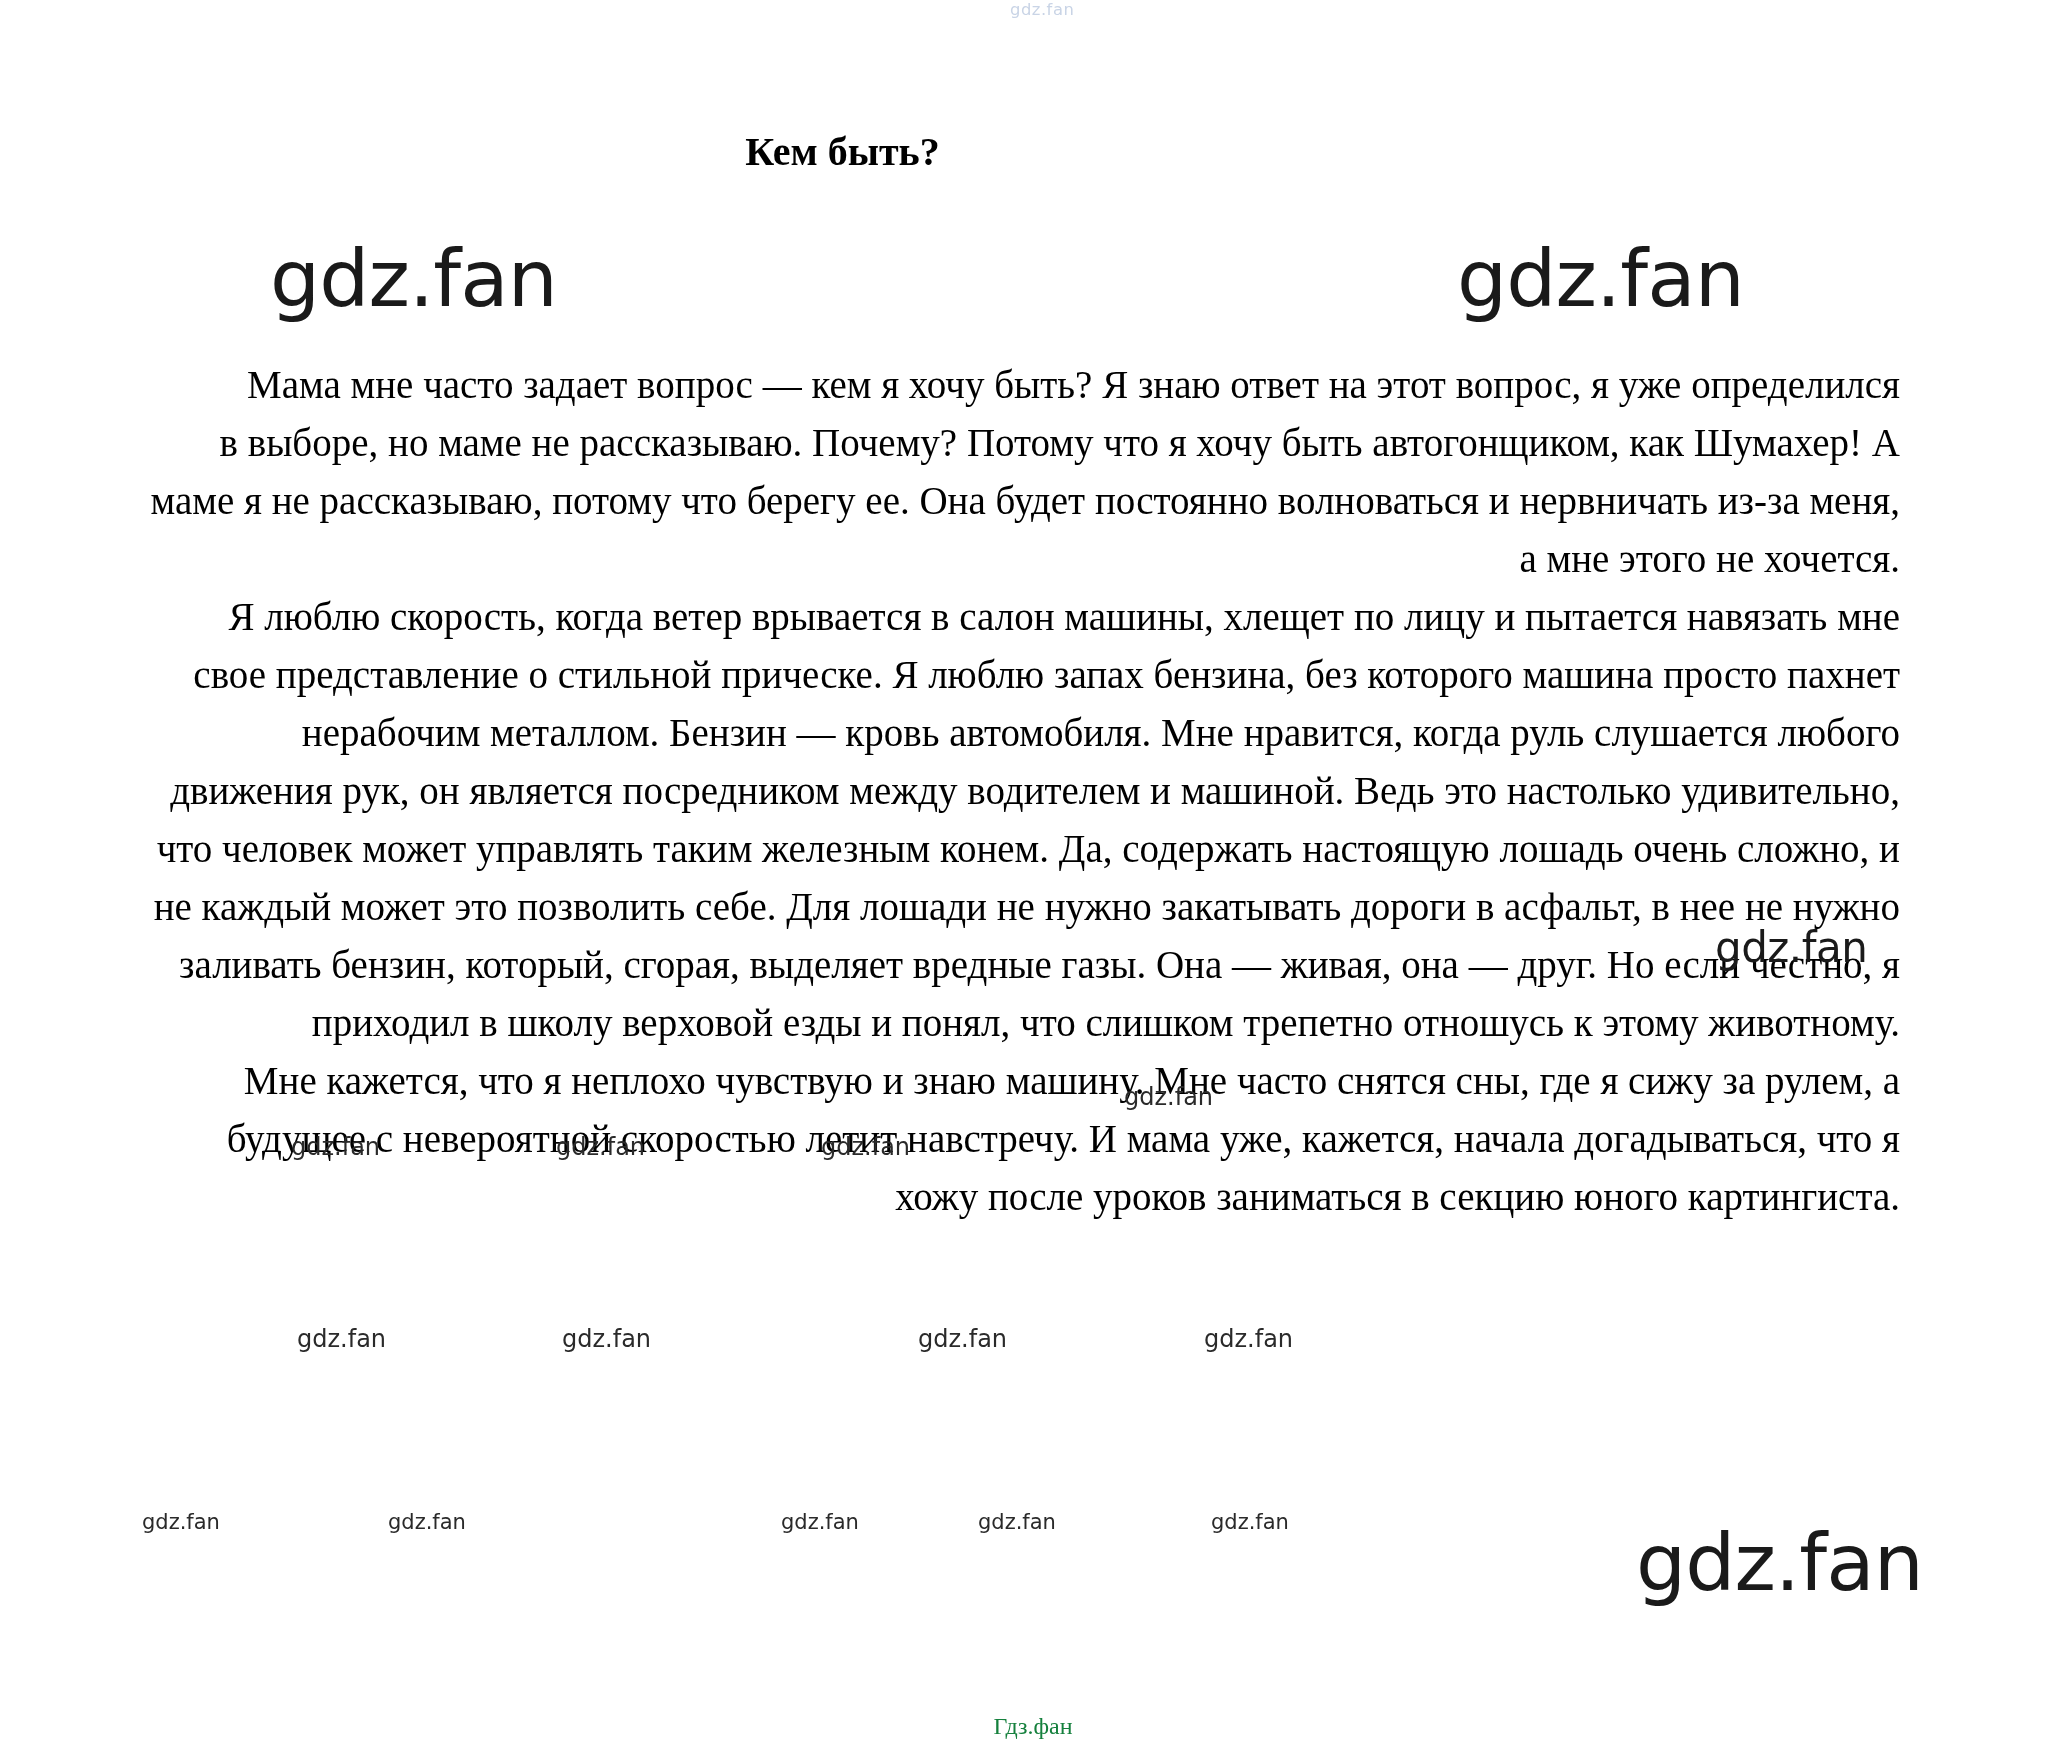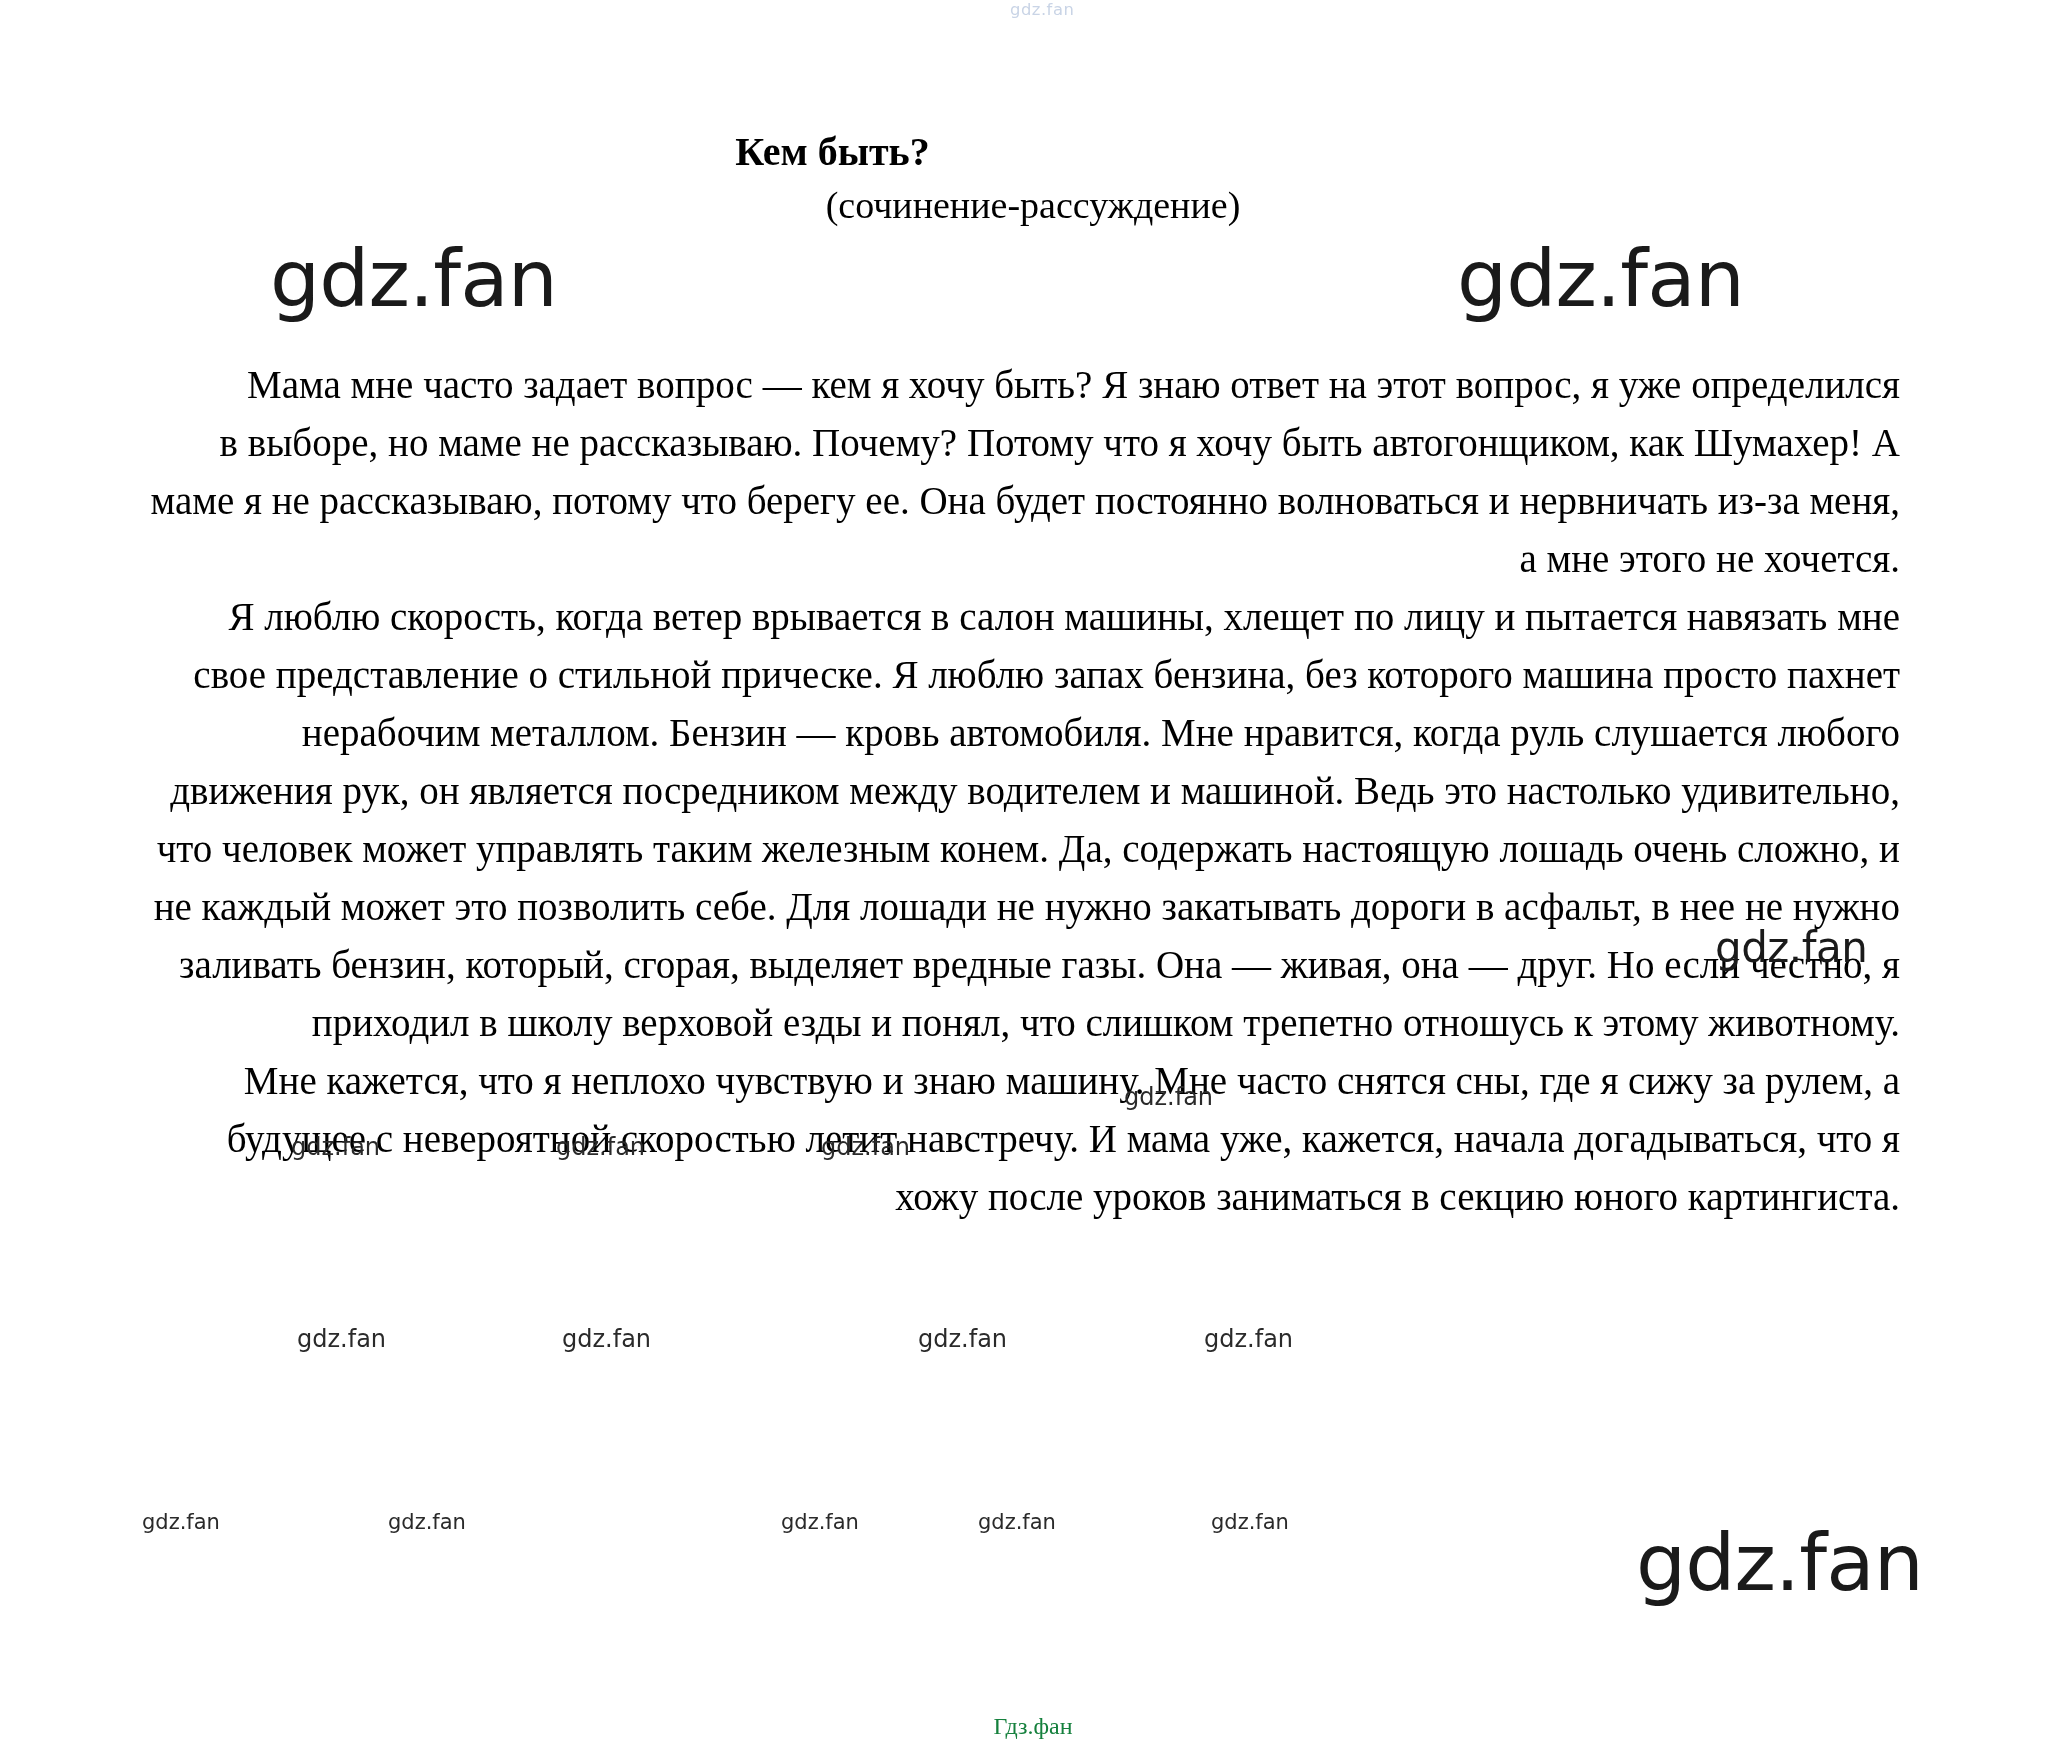--- a/index.html
+++ b/index.html
@@ -38,20 +38,21 @@
   
   .title {
     position: absolute;
     top: 128px;
     left: 0;
     width: 1665px;
     text-align: center;
     font-family: "Liberation Serif", serif;
     font-weight: bold;
     font-size: 40px;
+    padding-left: 10px;
   }
   .subtitle {
     position: absolute;
     top: 183px;
     left: 0;
     width: 2066px;
     text-align: center;
     font-family: "Liberation Serif", serif;
     font-size: 38px;
   }
@@ -130,21 +131,20 @@
   }
 </style>
 </head>
 <body>
 
 <div class="page">
 
   <div class="wm-top">gdz.fan</div>
 
   <div class="title">Кем быть?</div>
-  <div class="subtitle">(сочинение-рассуждение)</div>
 
   <div class="body-text">
     <p>Мама мне часто задает вопрос — кем я хочу быть? Я знаю ответ на этот вопрос, я уже определился в выборе, но маме не рассказываю. Почему? Потому что я хочу быть автогонщиком, как Шумахер! А маме я не рассказываю, потому что берегу ее. Она будет постоянно волноваться и нервничать из-за меня, а мне этого не хочется.</p>
     <p>Я люблю скорость, когда ветер врывается в салон машины, хлещет по лицу и пытается навязать мне свое представление о стильной прическе. Я люблю запах бензина, без которого машина просто пахнет нерабочим металлом. Бензин — кровь автомобиля. Мне нравится, когда руль слушается любого движения рук, он является посредником между водителем и машиной. Ведь это настолько удивительно, что человек может управлять таким железным конем. Да, содержать настоящую лошадь очень сложно, и не каждый может это позволить себе. Для лошади не нужно закатывать дороги в асфальт, в нее не нужно заливать бензин, который, сгорая, выделяет вредные газы. Она — живая, она — друг. Но если честно, я приходил в школу верховой езды и понял, что слишком трепетно отношусь к этому животному.</p>
     <p>Мне кажется, что я неплохо чувствую и знаю машину. Мне часто снятся сны, где я сижу за рулем, а будущее с невероятной скоростью летит навстречу. И мама уже, кажется, начала догадываться, что я хожу после уроков заниматься в секцию юного картингиста.</p>
   </div>
 
   <div class="wm wm-big wm-1">gdz.fan</div>
   <div class="wm wm-big wm-2">gdz.fan</div>
   <div class="wm wm-mid wm-3">gdz.fan</div>

